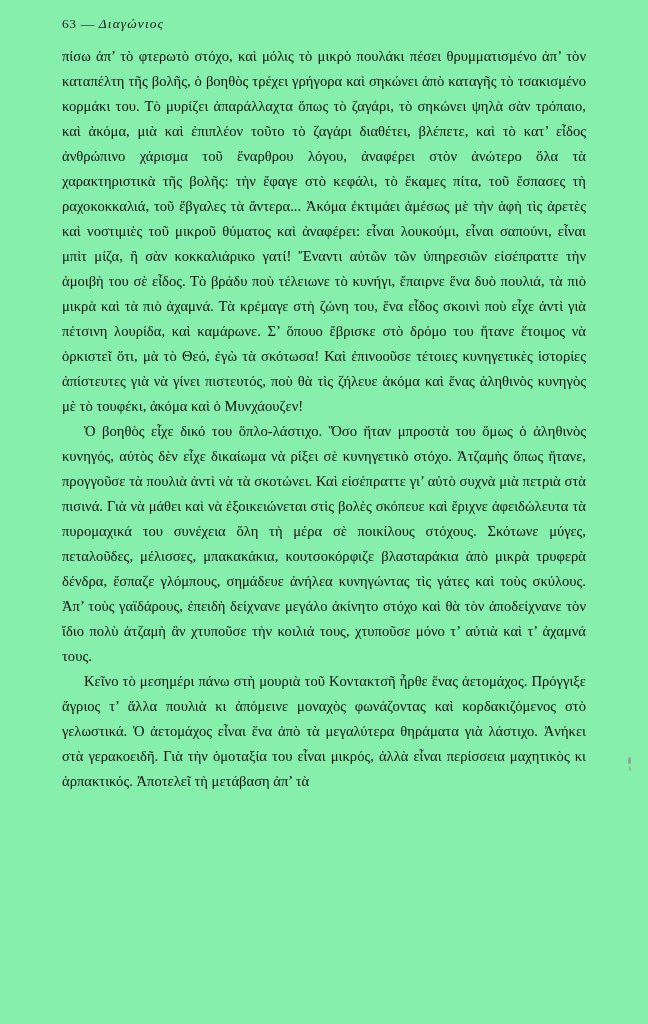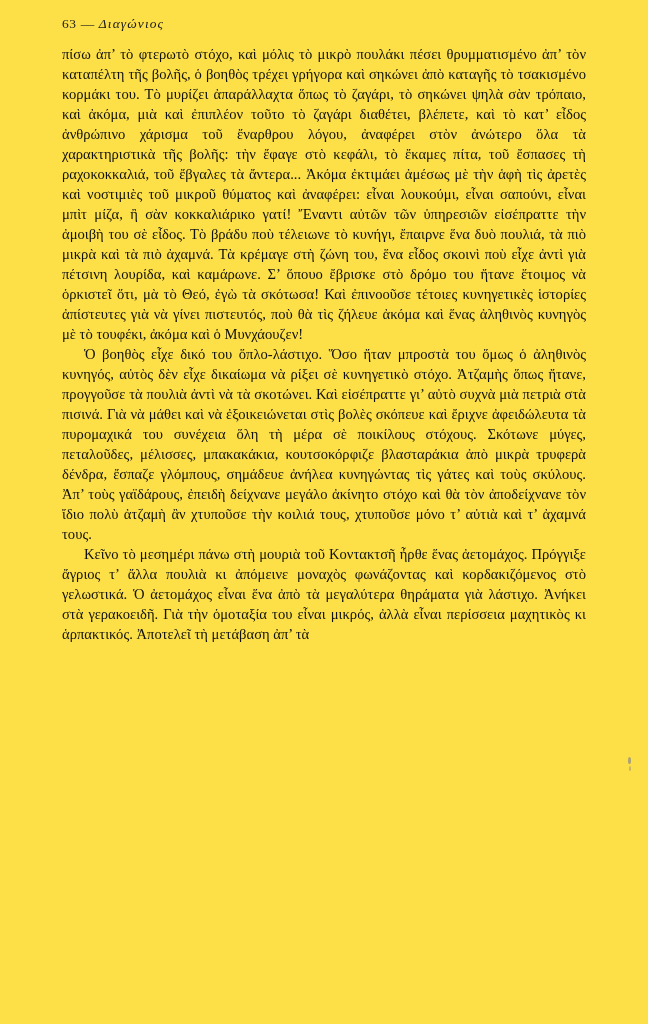--- a/index.html
+++ b/index.html
@@ -11,21 +11,21 @@
     width: 648px;
     height: 1024px;
     overflow: hidden;
     font-family: "Liberation Serif", "DejaVu Serif", serif;
     color: #111111;
   }
   .page {
     position: relative;
     width: 648px;
     height: 1024px;
-    background: #fde047;
+    background: #86efac;
     text-decoration: underline;
   }
   .header {
     position: absolute;
     top: 16px;
     left: 62px;
     font-size: 13.5px;
     letter-spacing: 0.6px;
     color: #1a1a1a;
     font-family: "Liberation Serif", "DejaVu Serif", serif;
@@ -39,21 +39,21 @@
   .header .title {
     font-style: italic;
     letter-spacing: 1.1px;
   }
   .body-text {
     position: absolute;
     top: 44px;
     left: 62px;
     width: 524px;
     font-size: 14.6px;
-    line-height: 20px;
+    line-height: 25px;
     text-align: justify;
     text-justify: inter-word;
     color: #111111;
     hyphens: manual;
   }
   .para {
     margin: 0;
     text-indent: 0;
   }
   .para.indent {

